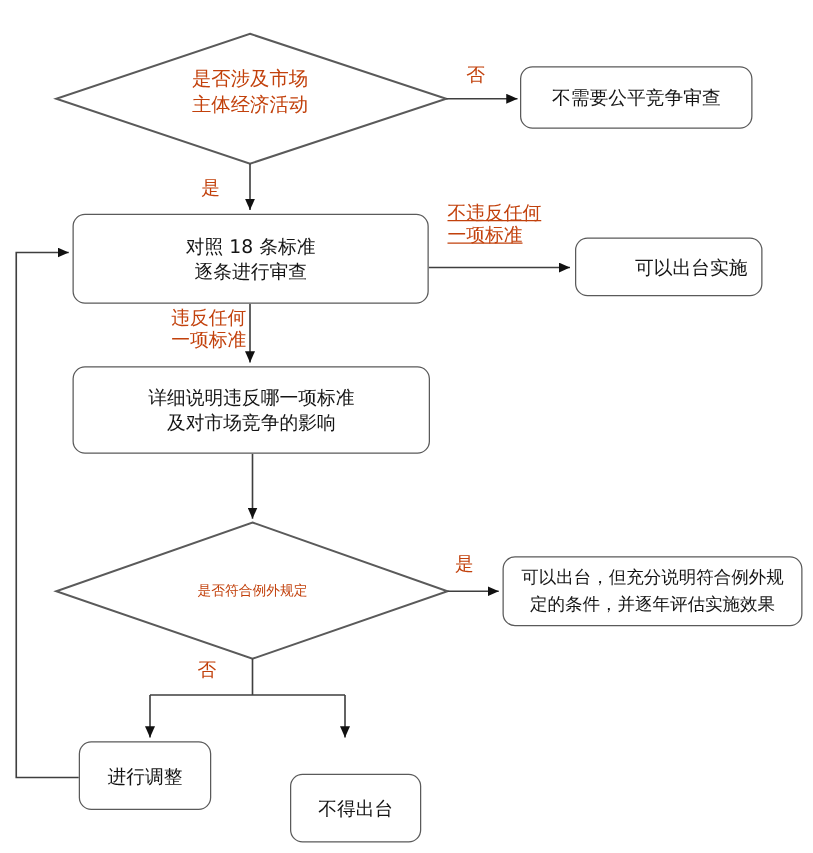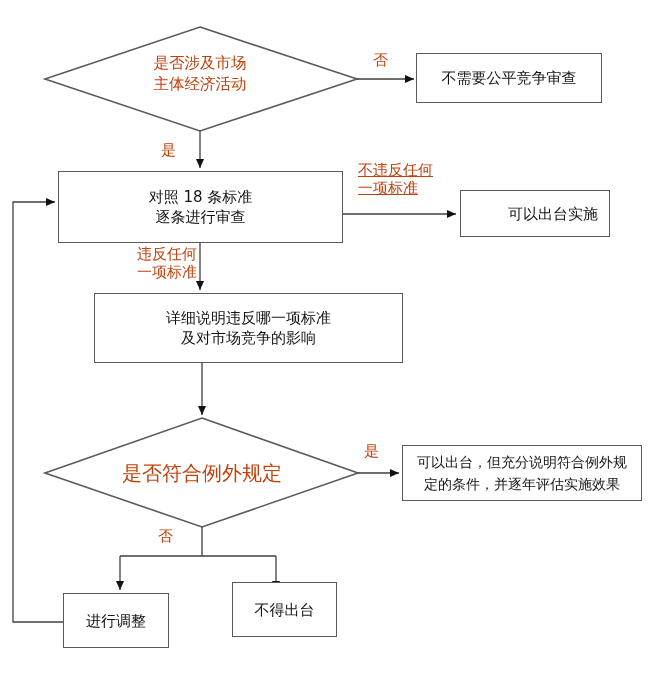--- a/index.html
+++ b/index.html
@@ -16,44 +16,44 @@
 
   .node {
     position: absolute;
     box-sizing: border-box;
     display: flex;
     align-items: center;
     justify-content: center;
     text-align: center;
     background: #ffffff;
     border: 1.6px solid #5a5a5a;
-    border-radius: 0;
+    border-radius: 10px;
     font-size: 15px;
     line-height: 20px;
     white-space: pre-line;
     color: #141414;
   }
   .lbl {
     position: absolute;
     font-size: 15px;
     line-height: 18px;
     white-space: pre-line;
     color: #c2410c;
   }
 
   #box-no-review      { left: 416px; top: 53px;  width: 186px; height: 50px; }
   #box-review         { left: 58px;  top: 171px; width: 285px; height: 72px; }
   #box-can-implement  { left: 460px; top: 190px; width: 150px; height: 47px; padding-left: 36px; }
-  #box-explain        { left: 58px;  top: 293px; width: 309px; height: 70px; margin-left: 36px; }
+  #box-explain        { left: 58px;  top: 293px; width: 286px; height: 70px; }
   #box-exception      { left: 402px; top: 445px; width: 240px; height: 56px; font-size: 14px; line-height: 22px; }
   #box-adjust         { left: 63px;  top: 593px; width: 106px; height: 55px; }
-  #box-forbid         { left: 232px; top: 582px; width: 105px; height: 55px; }
+  #box-forbid         { left: 232px; top: 619px; width: 105px; height: 55px; }
 
   #lbl-decision1      { left: 100px; top: 53px;  width: 200px; text-align: center; font-size: 15.5px; line-height: 21px; }
-  #lbl-decision2      { left: 102px; top: 464px; width: 200px; text-align: center; font-size: 20px; }
+  #lbl-decision2      { left: 102px; top: 464px; width: 200px; text-align: center; font-size: 11px; }
 
   #lbl-no-top         { left: 373px; top: 51px; }
   #lbl-yes-top        { left: 161px; top: 141px; }
   #lbl-no-violation   { left: 358px; top: 161px; text-decoration: underline; }
   #lbl-violation      { left: 117px; top: 245px; width: 80px; text-align: right; }
   #lbl-yes-exception  { left: 364px; top: 442px; }
   #lbl-no-exception   { left: 158px; top: 527px; }
 </style>
 </head>
 <body>

